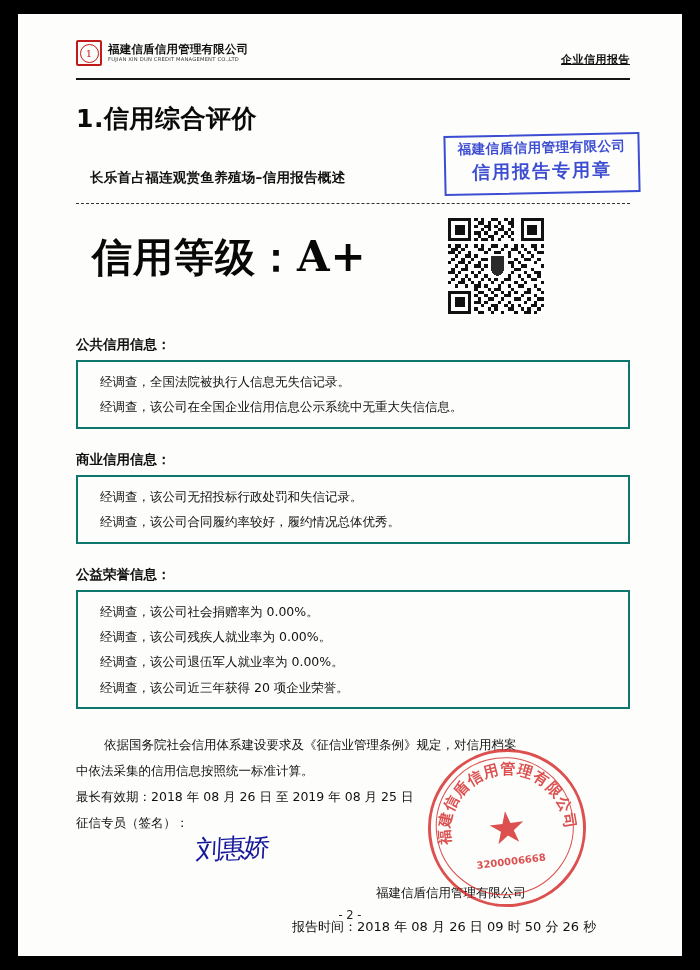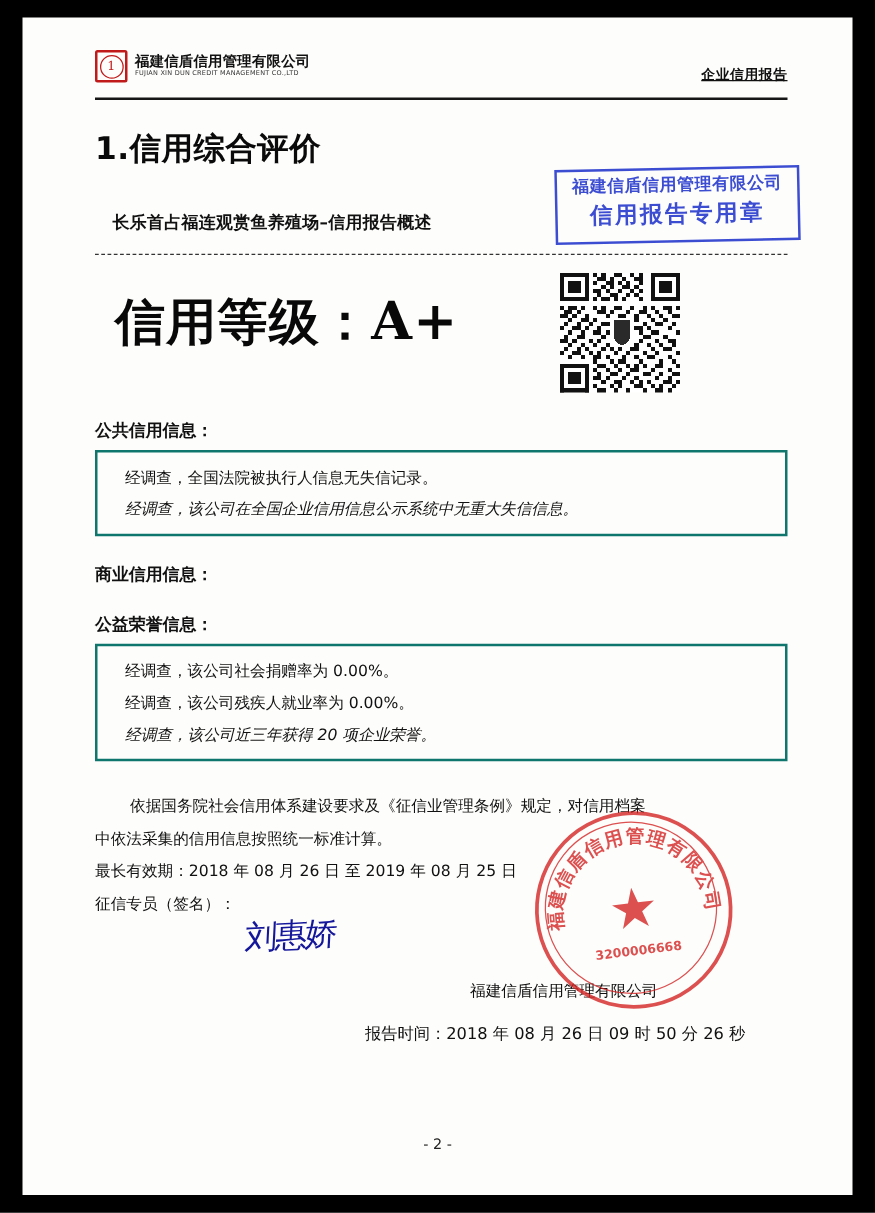--- a/index.html
+++ b/index.html
@@ -178,21 +178,21 @@
   .block-box {
     border: 2px solid #0f766e;
     padding: 10px 0 10px 22px;
   }
   .block-box p {
     margin: 0 0 6px 0;
     font-size: 12.5px;
     color: #111;
     line-height: 1.55;
   }
-  .block-box p:last-child { margin-bottom: 0; font-style: italic; }
+  .block-box p:last-child { margin-bottom: 0; }
 
   
   .foot {
     margin-top: 26px;
     position: relative;
   }
   .foot p {
     margin: 0 0 6px 0;
     font-size: 12.5px;
     color: #111;
@@ -541,27 +541,32 @@
       <div class="block">
         <div class="block-label">公共信用信息：</div>
         <div class="block-box">
           <p>经调查，全国法院被执行人信息无失信记录。</p>
           <p>经调查，该公司在全国企业信用信息公示系统中无重大失信信息。</p>
         </div>
       </div>
 
       <div class="block">
         <div class="block-label">商业信用信息：</div>
+        <div class="block-box">
+          <p>经调查，该公司无招投标行政处罚和失信记录。</p>
+          <p>经调查，该公司合同履约率较好，履约情况总体优秀。</p>
+        </div>
       </div>
 
       <div class="block">
         <div class="block-label">公益荣誉信息：</div>
         <div class="block-box">
           <p>经调查，该公司社会捐赠率为 0.00%。</p>
           <p>经调查，该公司残疾人就业率为 0.00%。</p>
+          <p>经调查，该公司退伍军人就业率为 0.00%。</p>
           <p>经调查，该公司近三年获得 20 项企业荣誉。</p>
         </div>
       </div>
 
       <div class="foot">
         <p class="indent">依据国务院社会信用体系建设要求及《征信业管理条例》规定，对信用档案</p>
         <p>中依法采集的信用信息按照统一标准计算。</p>
         <p>最长有效期：2018 年 08 月 26 日 至 2019 年 08 月 25 日</p>
         <p>征信专员（签名）：</p>
 

